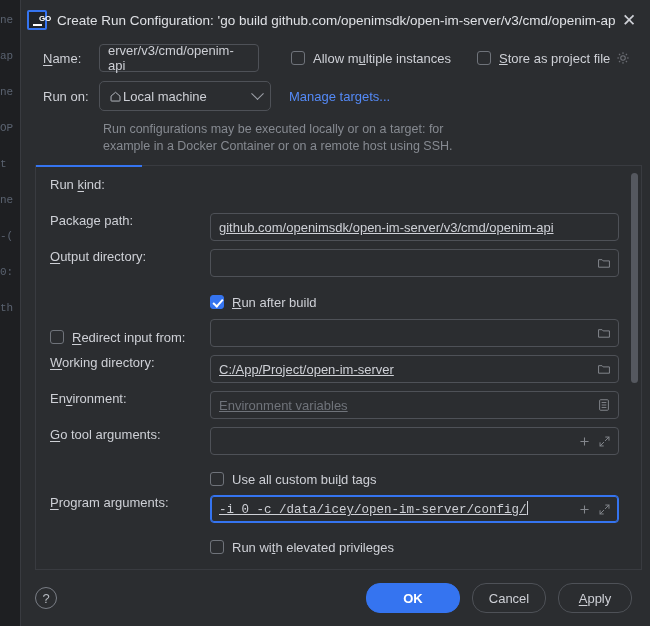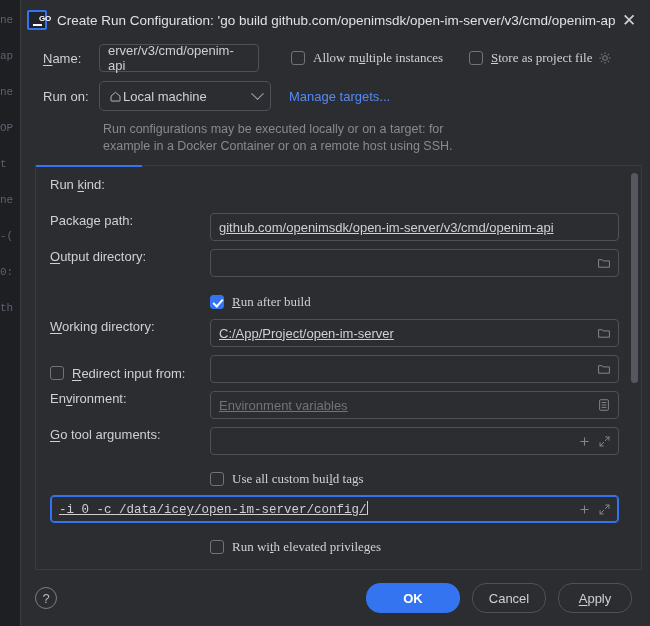--- a/index.html
+++ b/index.html
@@ -101,21 +101,21 @@
   .checkbox.checked {
     background: #3574f0; border-color: #3574f0;
     position: relative;
   }
   .checkbox.checked::after {
     content: ""; position: absolute;
     left: 4px; top: 1px; width: 4px; height: 8px;
     border: solid #ffffff; border-width: 0 2px 2px 0;
     transform: rotate(42deg);
   }
-  .cb-label { font-size: 13px; color: #ced0d6; white-space: nowrap; font-family: Liberation Serif, serif; }
+  .cb-label { font-size: 13px; color: #ced0d6; white-space: nowrap; }
   .gear {
     width: 14px; height: 14px; margin-left: 6px; opacity: .6;
   }
 
   
   #runon-row { height: 40px; padding-left: 14px; }
   #runon-label { width: 56px; }
   .combo {
     background: #2b2d30;
     border: 1px solid #4e5157;
@@ -342,38 +342,38 @@
       </div>
 
       <div class="indentrow">
         <div class="cb-wrap">
           <div class="checkbox checked"></div>
           <span class="cb-label"><u>R</u>un after build</span>
         </div>
       </div>
 
       <div class="frow">
-        <div class="lbl"><u>W</u>orking directory:</div>
-        <div class="inputbox fld">
-          <span class="val">C:/App/Project/open-im-server</span>
-          <span class="ibtn">
-            <svg width="14" height="14" viewBox="0 0 16 16">
-              <path d="M1.8 4.2h4l1.2 1.4h7.2v7.2H1.8z" fill="none" stroke="#b4b8bf" stroke-width="1.1" stroke-linejoin="round"></path>
-            </svg>
-          </span>
-        </div>
-      </div>
-
-      <div class="frow">
         <div class="redirect-lbl">
           <div class="checkbox"></div>
           <span class="lbl" style="width:auto"><u>R</u>edirect input from:</span>
         </div>
         <div class="inputbox fld">
           <span class="val"></span>
+          <span class="ibtn">
+            <svg width="14" height="14" viewBox="0 0 16 16">
+              <path d="M1.8 4.2h4l1.2 1.4h7.2v7.2H1.8z" fill="none" stroke="#b4b8bf" stroke-width="1.1" stroke-linejoin="round"></path>
+            </svg>
+          </span>
+        </div>
+      </div>
+
+      <div class="frow">
+        <div class="lbl"><u>W</u>orking directory:</div>
+        <div class="inputbox fld">
+          <span class="val">C:/App/Project/open-im-server</span>
           <span class="ibtn">
             <svg width="14" height="14" viewBox="0 0 16 16">
               <path d="M1.8 4.2h4l1.2 1.4h7.2v7.2H1.8z" fill="none" stroke="#b4b8bf" stroke-width="1.1" stroke-linejoin="round"></path>
             </svg>
           </span>
         </div>
       </div>
 
       <div class="frow">
         <div class="lbl">En<u>v</u>ironment:</div>
@@ -406,20 +406,21 @@
       </div>
 
       <div class="indentrow narrow">
         <div class="cb-wrap">
           <div class="checkbox"></div>
           <span class="cb-label">Use all custom bui<u>l</u>d tags</span>
         </div>
       </div>
 
       <div class="frow">
+        <div class="lbl"><u>P</u>rogram arguments:</div>
         <div class="inputbox fld mono focused">
           <span class="val"><span>-i 0 -c /data/icey/open-im-server/config/</span><span class="caret"></span></span>
           <span class="ibtn">
             <svg width="13" height="13" viewBox="0 0 16 16">
               <path d="M8 3v10M3 8h10" stroke="#b4b8bf" stroke-width="1.3"></path>
             </svg>
           </span>
           <span class="ibtn">
             <svg width="13" height="13" viewBox="0 0 16 16">
               <path d="M9.5 2.5h4v4M13.5 2.5L9 7M6.5 13.5h-4v-4M2.5 13.5L7 9" fill="none" stroke="#b4b8bf" stroke-width="1.2" stroke-linecap="round" stroke-linejoin="round"></path>

